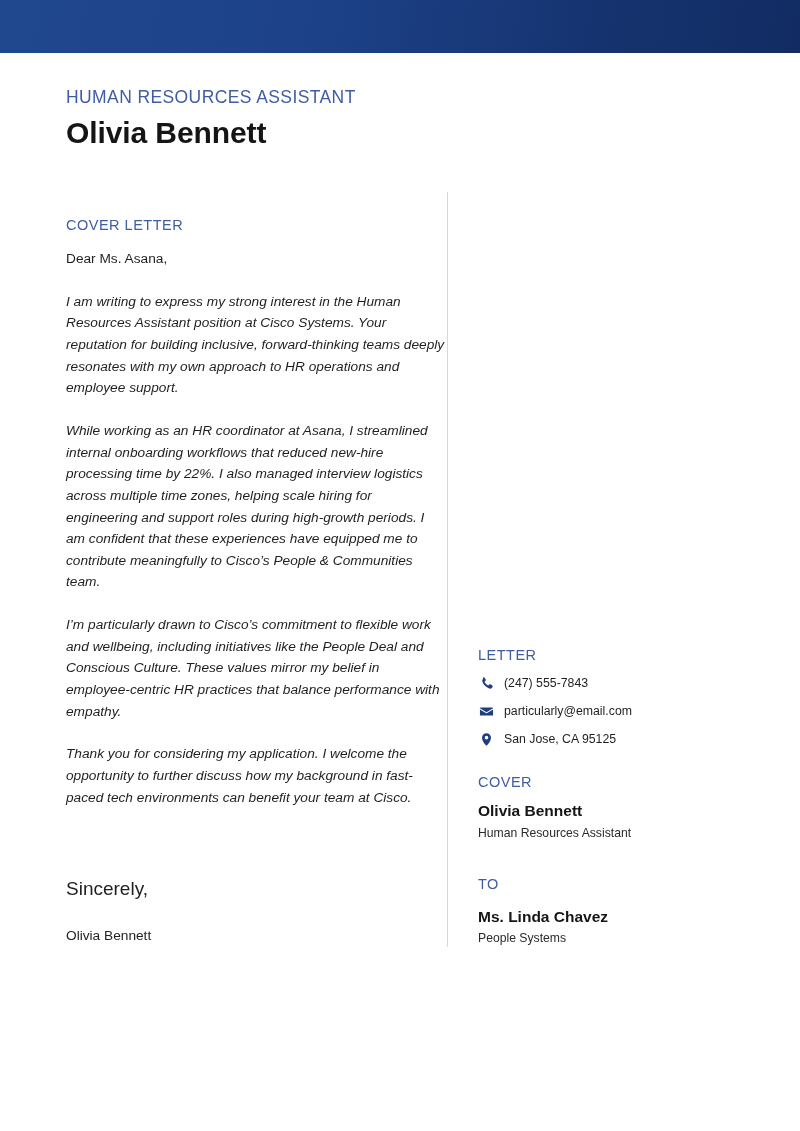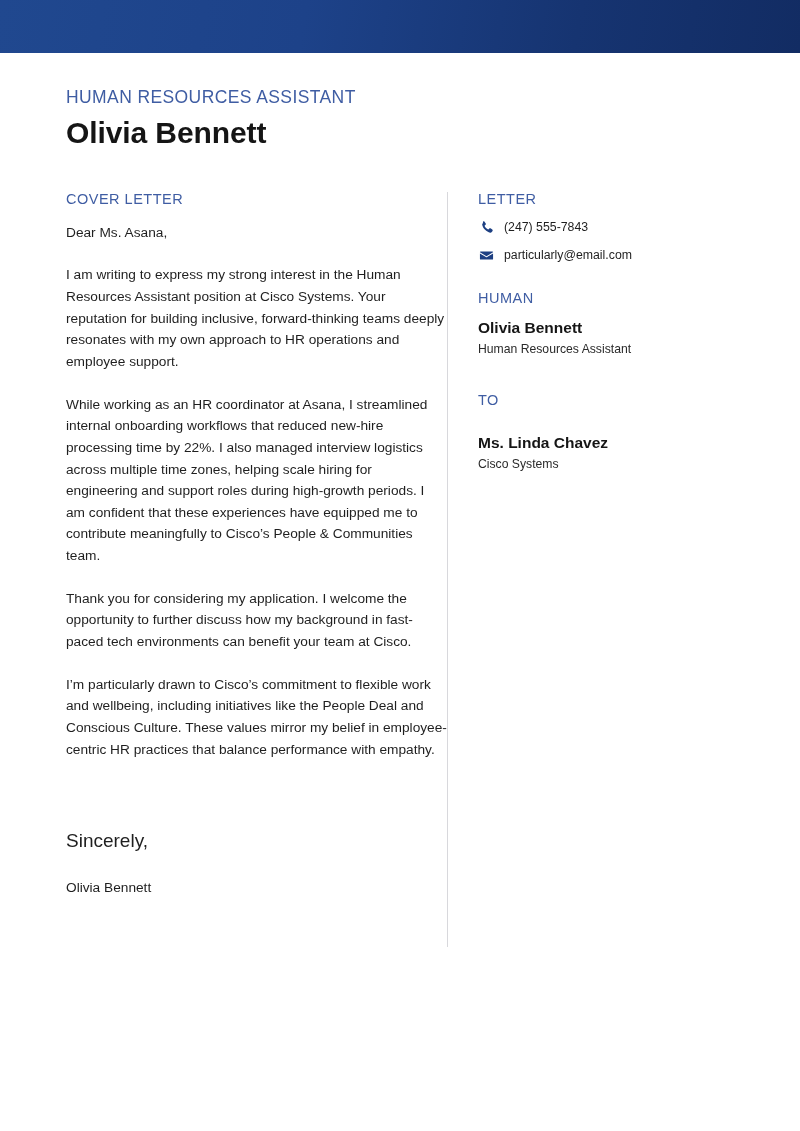--- a/index.html
+++ b/index.html
@@ -52,21 +52,21 @@
     line-height: 1.22;
     margin-top: 8px;
     letter-spacing: -0.1px;
   }
 
   
   .columns {
     position: relative;
     margin-top: 40px;
     display: flex;
-    align-items: flex-start;
+    align-items: flex-end;
   }
   .col-left {
     width: 447px;
     padding-left: 66px;
     box-sizing: border-box;
   }
   .divider {
     width: 1px;
     background: #d8d8dc;
     align-self: stretch;
@@ -93,20 +93,21 @@
     font-size: 13.7px;
     line-height: 1.58;
     color: #1f1f1f;
     margin-top: 14px;
   }
   .letter-para {
     font-size: 13.7px;
     line-height: 1.58;
     color: #1f1f1f;
     margin-top: 21px;
+    font-style: italic;
   }
   .sign-off {
     font-size: 19px;
     line-height: 1.58;
     color: #1f1f1f;
     margin-top: 66px;
   }
   .signature-name {
     font-size: 13.7px;
     line-height: 1.58;
@@ -148,43 +149,43 @@
     margin-top: 11px;
     line-height: 1.25;
   }
   .party-sub {
     font-size: 12.2px;
     color: #2a2a2a;
     margin-top: 5px;
     line-height: 1.3;
   }
   .to-block { margin-top: 35px; }
-  .to-block .party-name { margin-top: 24px; }
+  .to-block .party-name { margin-top: 14px; }
 </style>
 </head>
 <body>
 
 <div class="banner"></div>
 
 <div class="page">
 
   <div class="name-block">
     <div class="role-line">HUMAN RESOURCES ASSISTANT</div>
     <div class="person-name">Olivia Bennett</div>
   </div>
 
   <div class="columns">
 
     <div class="col-left">
       <div class="section-heading">COVER LETTER</div>
       <div class="salutation">Dear Ms. Asana,</div>
       <div class="letter-para">I am writing to express my strong interest in the Human Resources Assistant position at Cisco Systems. Your reputation for building inclusive, forward-thinking teams deeply resonates with my own approach to HR operations and employee support.</div>
       <div class="letter-para">While working as an HR coordinator at Asana, I streamlined internal onboarding workflows that reduced new-hire processing time by 22%. I also managed interview logistics across multiple time zones, helping scale hiring for engineering and support roles during high-growth periods. I am confident that these experiences have equipped me to contribute meaningfully to Cisco’s People &amp; Communities team.</div>
+      <div class="letter-para">I’m particularly drawn to Cisco’s commitment to flexible work and wellbeing, including initiatives like the People Deal and Conscious Culture. These values mirror my belief in employee-centric HR practices that balance performance with empathy.</div>
       <div class="letter-para">Thank you for considering my application. I welcome the opportunity to further discuss how my background in fast-paced tech environments can benefit your team at Cisco.</div>
-      <div class="letter-para">I’m particularly drawn to Cisco’s commitment to flexible work and wellbeing, including initiatives like the People Deal and Conscious Culture. These values mirror my belief in employee-centric HR practices that balance performance with empathy.</div>
       <div class="sign-off">Sincerely,</div>
       <div class="signature-name">Olivia Bennett</div>
     </div>
 
     <div class="divider"></div>
 
     <div class="col-right">
 
       <div class="section-heading">LETTER</div>
       <div class="details-list">
@@ -201,30 +202,38 @@
         <div class="detail-row">
           <span class="detail-icon">
             <svg width="15" height="15" viewBox="0 0 24 24" aria-hidden="true">
               <path fill="#1d3f82" d="M2.5 5.5h19c.6 0 1 .4 1 1v.3l-10.5 6.4L1.5 6.8v-.3c0-.6.4-1 1-1z"></path>
               <path fill="#1d3f82" d="M1.5 8.7v8.8c0 .6.4 1 1 1h19c.6 0 1-.4 1-1V8.7l-10.2 6.2c-.2.1-.4.1-.6 0L1.5 8.7z"></path>
             </svg>
           </span>
           <span class="detail-text">particularly@email.com</span>
         </div>
 
+        <div class="detail-row">
+          <span class="detail-icon">
+            <svg width="15" height="15" viewBox="0 0 24 24" aria-hidden="true">
+              <path fill="#1d3f82" d="M12 1.8c-4 0-7.2 3.2-7.2 7.2 0 5.4 6.4 12.3 6.7 12.6.3.3.7.3 1 0 .3-.3 6.7-7.2 6.7-12.6 0-4-3.2-7.2-7.2-7.2zm0 10.1a2.9 2.9 0 1 1 0-5.8 2.9 2.9 0 0 1 0 5.8z"></path>
+            </svg>
+          </span>
+          <span class="detail-text">San Jose, CA 95125</span>
+        </div>
 
       </div>
 
       <div class="party-block">
-        <div class="section-heading">HUMAN</div>
+        <div class="section-heading">COVER</div>
         <div class="party-name">Olivia Bennett</div>
         <div class="party-sub">Human Resources Assistant</div>
       </div>
 
       <div class="party-block to-block">
         <div class="section-heading">TO</div>
         <div class="party-name">Ms. Linda Chavez</div>
-        <div class="party-sub">Cisco Systems</div>
+        <div class="party-sub">People Systems</div>
       </div>
 
     </div>
   </div>
 </div>
 
 </body></html>

